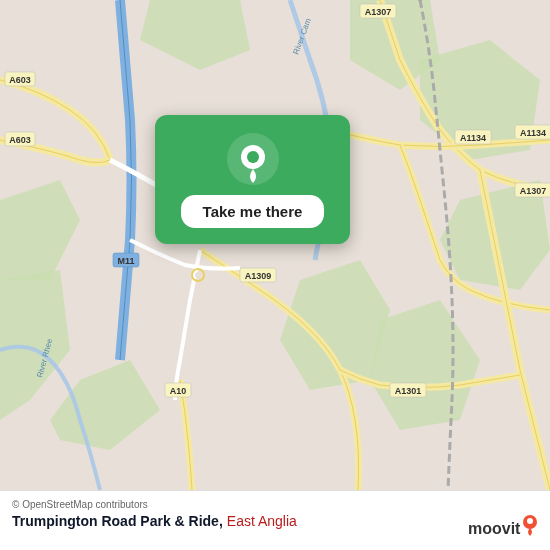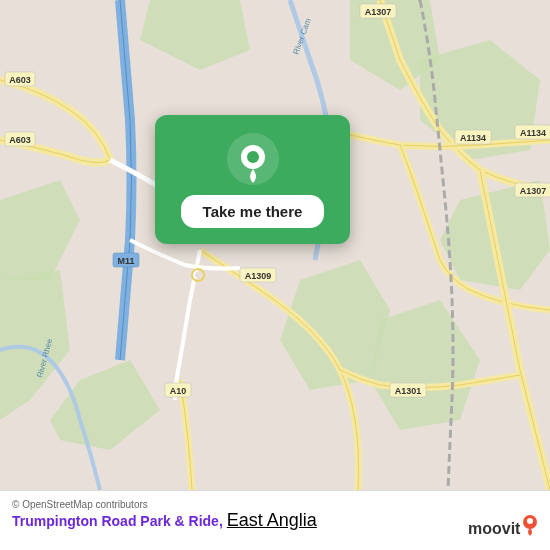--- a/index.html
+++ b/index.html
@@ -215,22 +215,22 @@
     </svg>
 
     <button id="take-me-there-btn">Take me there</button>
   </div>
 </div>
 
 <div id="bottom-bar">
   <div style="display:flex; flex-direction:column; justify-content:center; height:100%; flex:1;">
     <span id="osm-attribution" style="font-size:10px; color:#666; margin-bottom:16px;">© OpenStreetMap contributors</span>
     <div style="display:flex; align-items:baseline; gap:4px;">
-      <span style="font-size:14px; font-weight:700; color:#6d28d9;">Trumpington Road Park &amp; Ride,</span>
-      <span style="font-size:18px; font-weight:400; color:#000000;text-decoration:underline;">East Anglia</span>
+      <span style="font-size:14px; font-weight:700; color:#0f172a;">Trumpington Road Park &amp; Ride,</span>
+      <span style="font-size:14px; font-weight:400; color:#b91c1c;">East Anglia</span>
     </div>
   </div>
 
   <div id="moovit-logo">
     <svg width="70" height="28" viewBox="0 0 70 28" xmlns="http://www.w3.org/2000/svg">
 
       <text x="0" y="20" font-size="16" font-weight="bold" fill="#333" font-family="Arial">moovit</text>
 
       <g transform="translate(54, 0)">
         <circle cx="8" cy="8" r="7" fill="#f05033"></circle>

